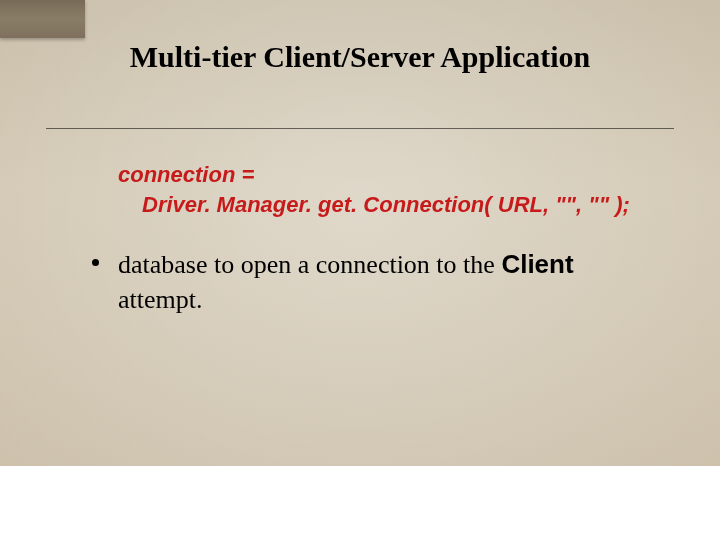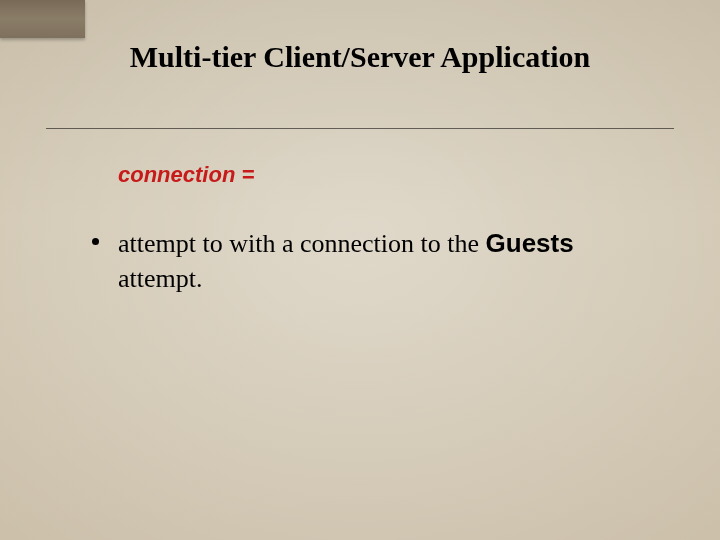--- a/index.html
+++ b/index.html
@@ -4,21 +4,21 @@
 <style>
   html, body {
     margin: 0;
     padding: 0;
     width: 720px;
     height: 540px;
     overflow: hidden;
   }
   .slide {
     width: 720px;
-    height: 540px;
+    height: 466px;
     background: #cdc2ad;
     background-image:
       radial-gradient(ellipse 900px 700px at 50% 45%,
         rgba(255,255,255,0.35) 0%,
         rgba(255,255,255,0.0) 60%),
       linear-gradient(180deg, #c6bba5 0%, #cfc4ae 40%, #cbbfa9 100%);
     position: relative;
     font-family: "Times New Roman", Times, serif;
     color: #000;
     box-sizing: border-box;
@@ -68,21 +68,21 @@
     top: 12px;
     width: 7px;
     height: 7px;
     background: #000;
     border-radius: 50%;
   }
   .bullet-text {
     margin-left: 26px;
   }
   .code-block {
-    margin: 10px 0 36px 26px;
+    margin: 10px 0 28px 26px;
     font-family: Arial, Helvetica, sans-serif;
     font-weight: bold;
     font-style: italic;
     color: #c71a1a;
     font-size: 22px;
     line-height: 1.35;
   }
   .code-line2 {
     padding-left: 24px;
   }
@@ -102,23 +102,24 @@
     <div>Multi-tier Client/Server Application</div>
   </div>
 
   <div class="title-rule"></div>
 
   <div class="content">
 
 
     <div class="code-block">
       <div>connection =</div>
+      <div class="code-line2">Driver. Manager. get. Connection( URL, "", "" );</div>
     </div>
 
     <div class="bullet-row">
       <span class="bullet-dot"></span>
       <div class="bullet-text">
-        <span>attempt to with a connection to the </span><span class="db-name">Guests</span><span> attempt.</span>
+        <span>database to open a connection to the </span><span class="db-name">Client</span><span> attempt.</span>
       </div>
     </div>
 
   </div>
 </div>
 
 </body></html>

